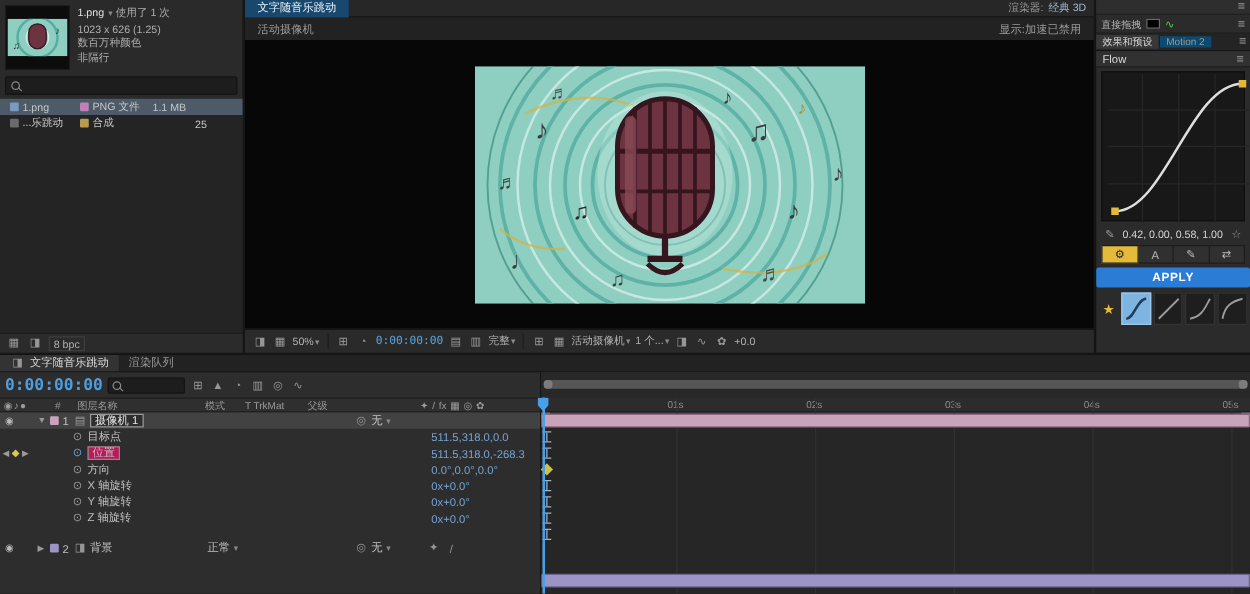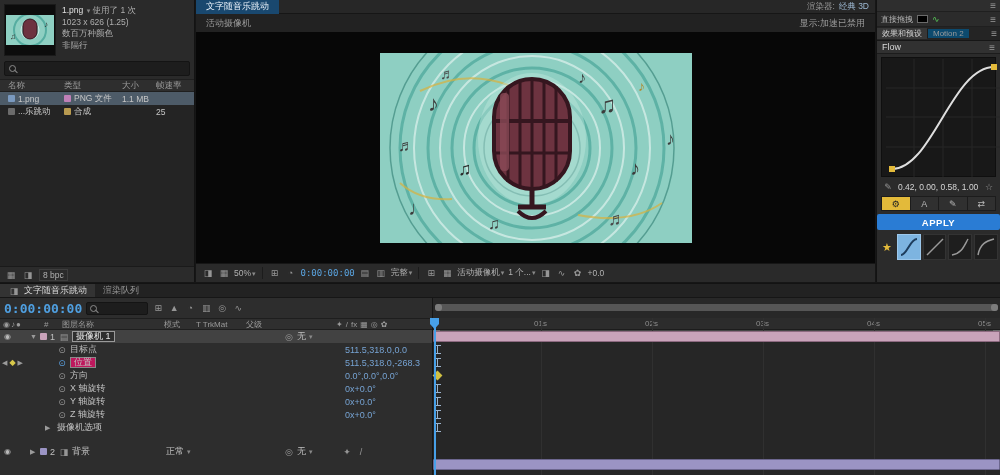--- a/index.html
+++ b/index.html
@@ -134,26 +134,20 @@
         <span>使用了 1 次</span>
       </div>
       <div>1023 x 626 (1.25)</div>
       <div>数百万种颜色</div>
       <div>非隔行</div>
     </div>
   </div>
   <div class="pj-search">
     <span class="mag"></span>
   </div>
-  <div class="pj-hd">
-    <span class="pc-name">名称</span>
-    <span class="pc-type">类型</span>
-    <span class="pc-size">大小</span>
-    <span class="pc-rate">帧速率</span>
-  </div>
   <div class="pj-body">
     <div class="pj-row sel">
       <span class="pc-name">
           <span class="lab" style="background:#7a9ac0"></span>
           <span>1.png</span>
         </span>
       <span class="pc-type">
           <span class="lab" style="background:#c080b8"></span>
           <span>PNG 文件</span>
         </span>
@@ -463,26 +457,20 @@
     </div>
 
     <div class="row">
       <span class="p" style="left:56px">
           <span class="chip">⊙</span>
         </span>
       <span class="p" style="left:70px">Z 轴旋转</span>
       <span class="p val" style="left:345px">0x+0.0°</span>
     </div>
 
-    <div class="row">
-      <span class="p" style="left:45px">
-          <span class="tw">▶</span>
-        </span>
-      <span class="p" style="left:57px">摄像机选项</span>
-    </div>
 
     <div class="spacer"></div>
 
     <div class="row">
       <span class="p" style="left:4px">
           <span class="eye">◉</span>
         </span>
       <span class="p" style="left:30px">
           <span class="tw">▶</span>
         </span>

